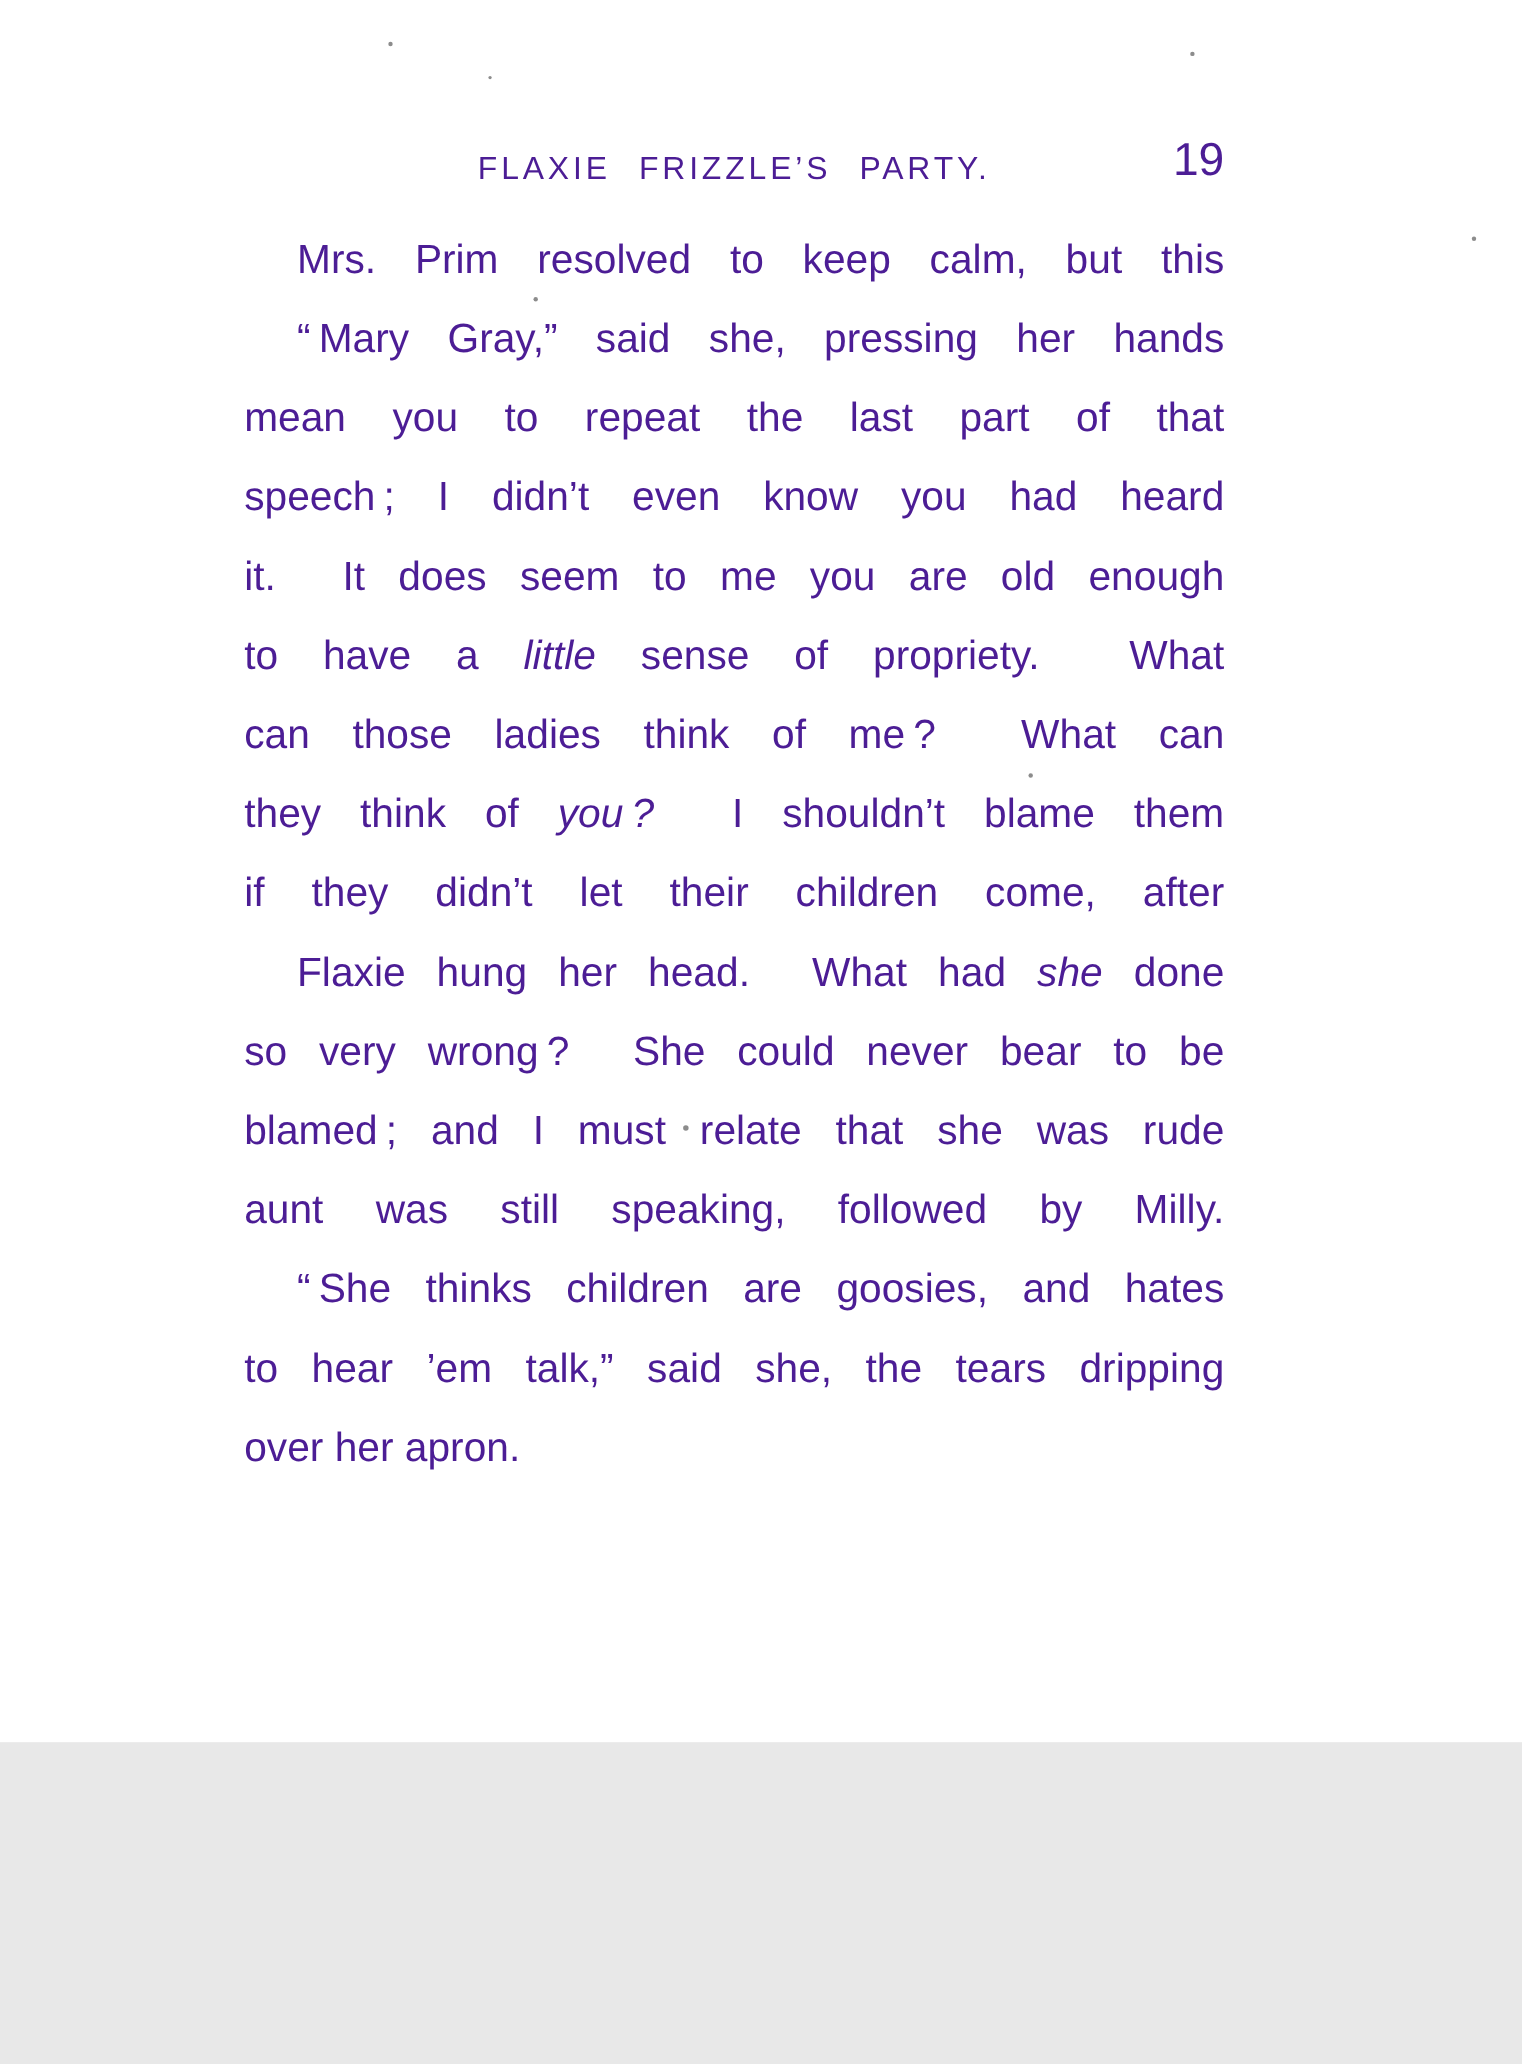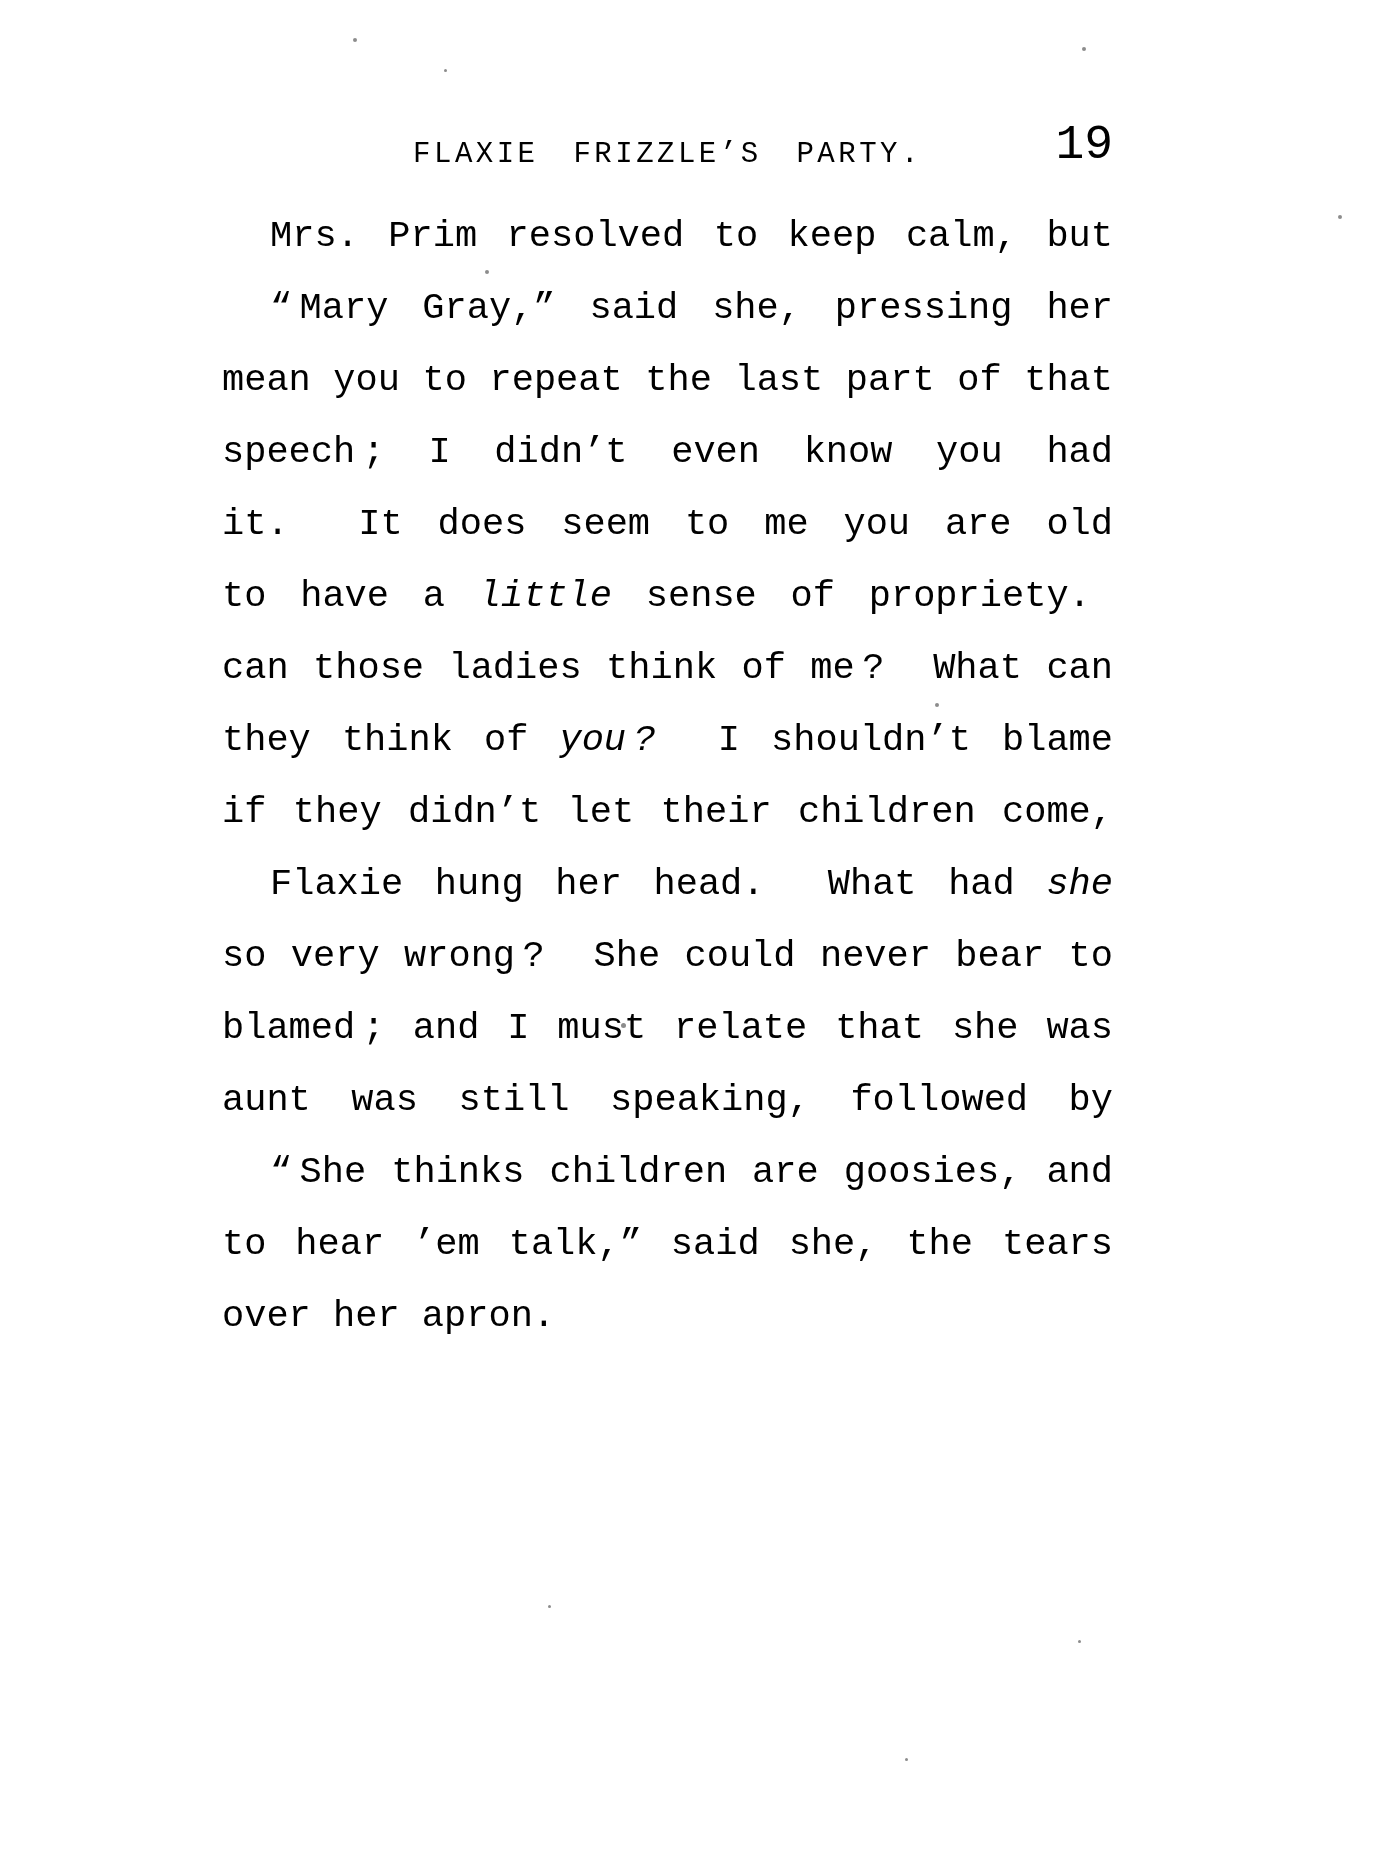--- a/index.html
+++ b/index.html
@@ -1,23 +1,23 @@
 <!DOCTYPE html>
 <html><head>
 <meta charset="utf-8">
 <style>
   html, body { margin: 0; padding: 0; background: #e8e8e8; }
   .page {
     position: relative;
     width: 1384px;
-    height: 1876px;
+    height: 1584px;
     margin: 0 auto;
     background: #ffffff;
-    color: #000000;
-    font-family: Liberation Mono, monospace;
+    color: #4c1d95;
+    font-family: Liberation Sans, sans-serif;
     overflow: hidden;
   }
   
   .header {
     position: absolute;
     left: 222px;
     top: 124px;
     width: 891px;
     height: 60px;
   }
@@ -29,21 +29,21 @@
     text-align: center;
     font-size: 29px;
     letter-spacing: 3.5px;
     word-spacing: 14px;
     white-space: nowrap;
   }
   .page-number {
     position: absolute;
     right: 0;
     top: 0;
-    font-size: 48px;
+    font-size: 42px;
     line-height: 42px;
     text-align: right;
   }
   
   .body-text {
     position: absolute;
     left: 222px;
     top: 200px;
     width: 891px;
     font-size: 37px;

